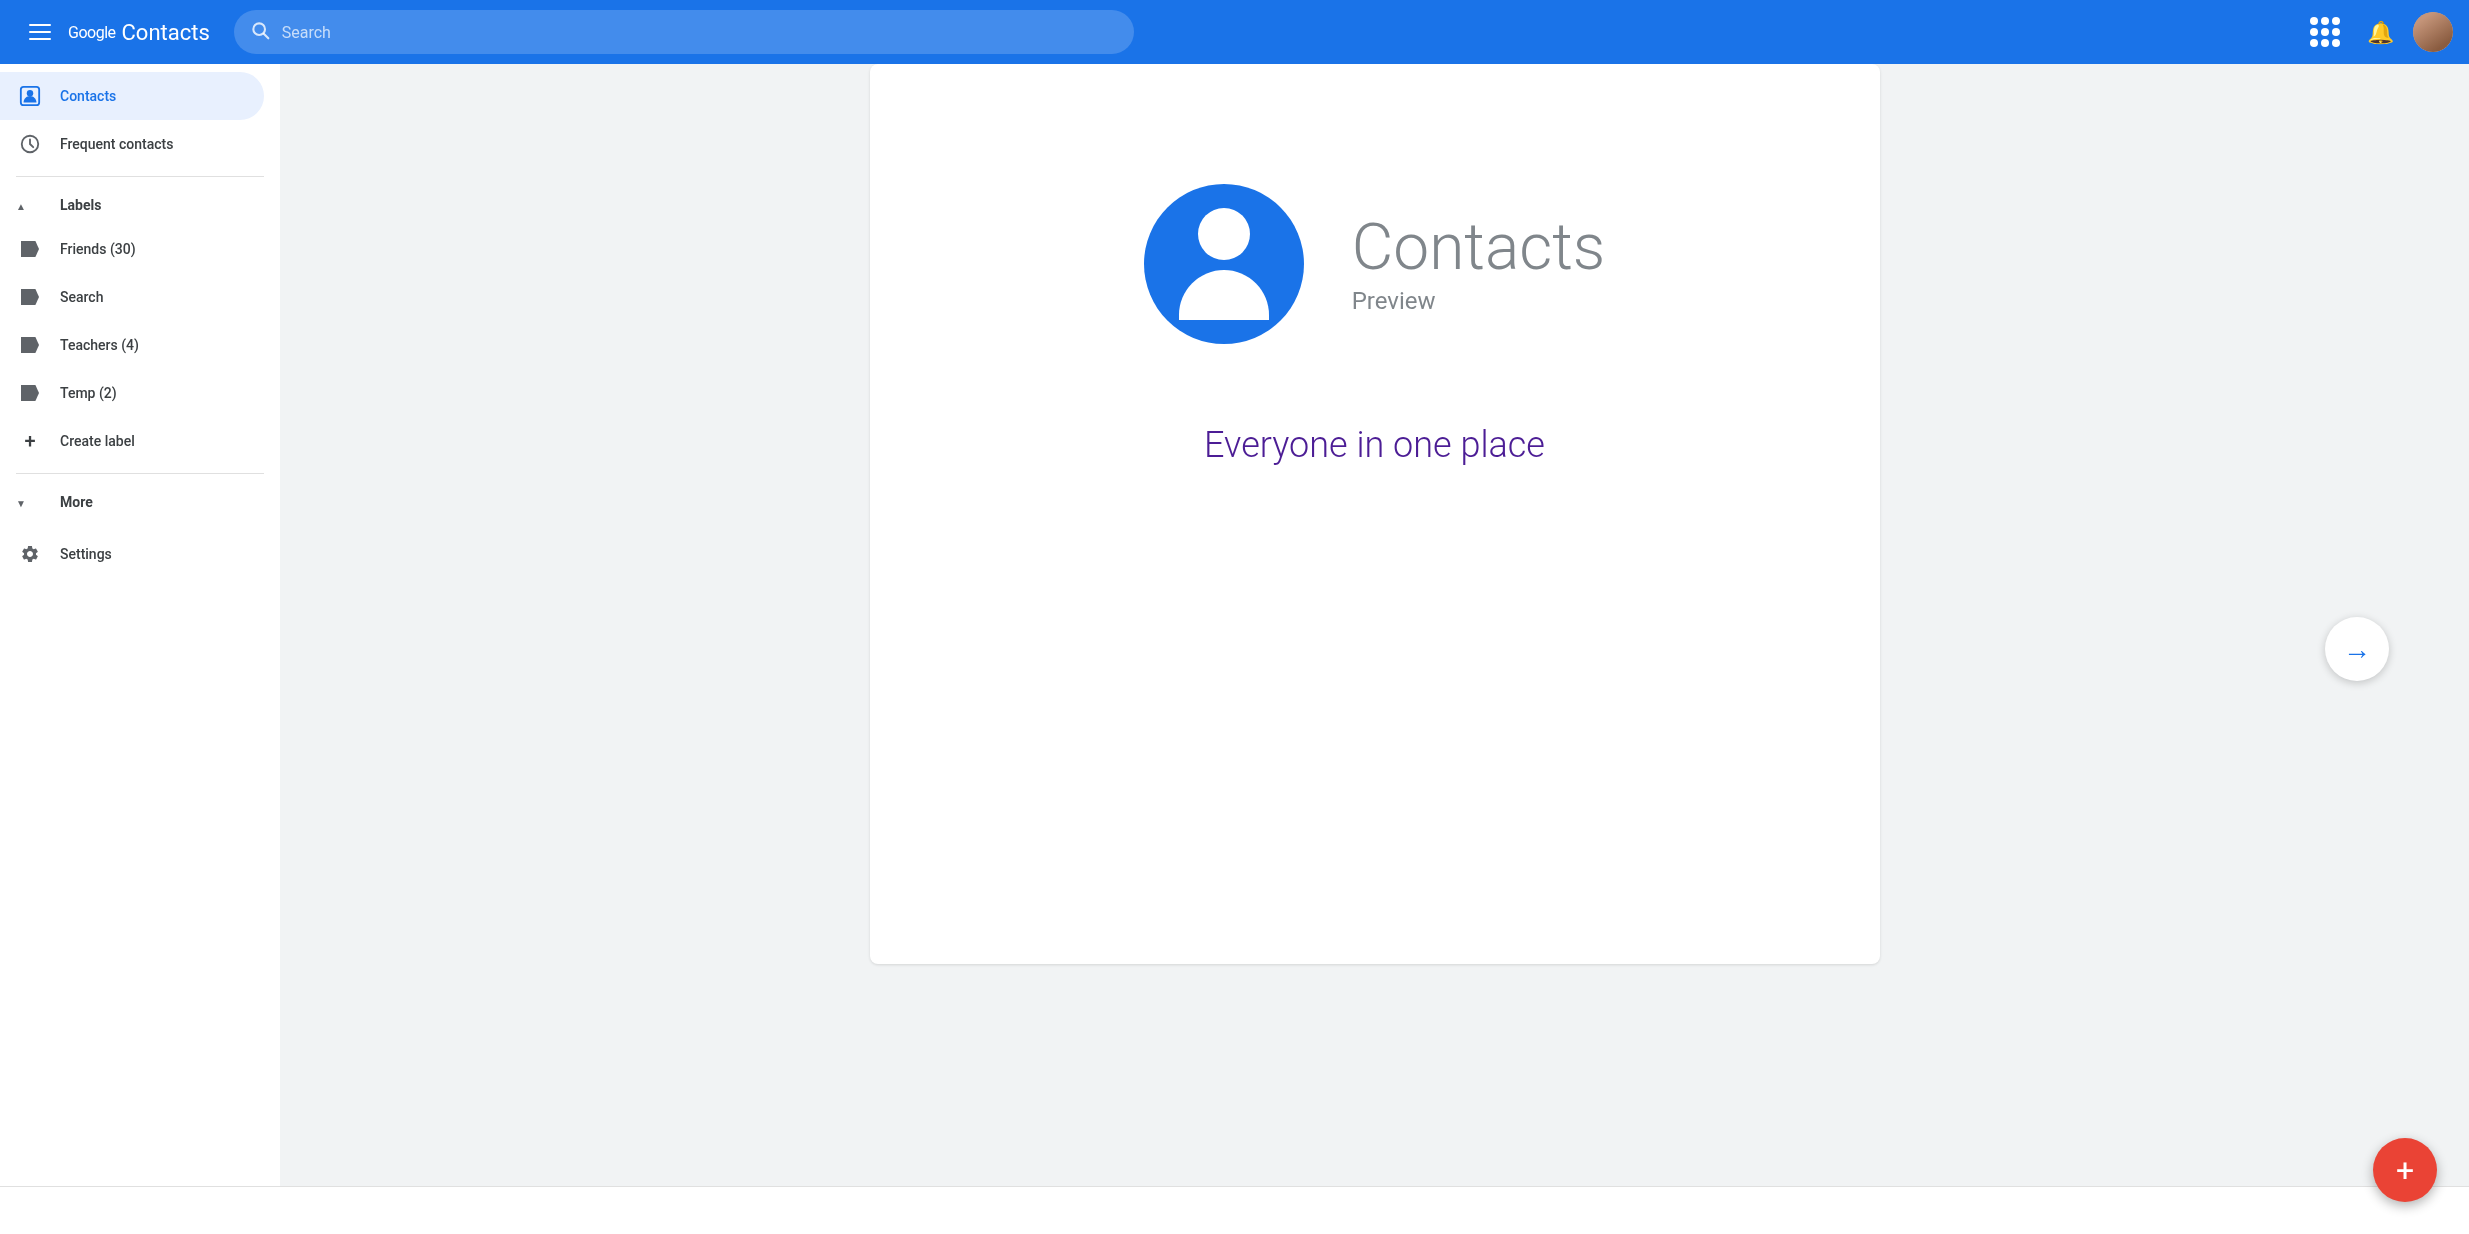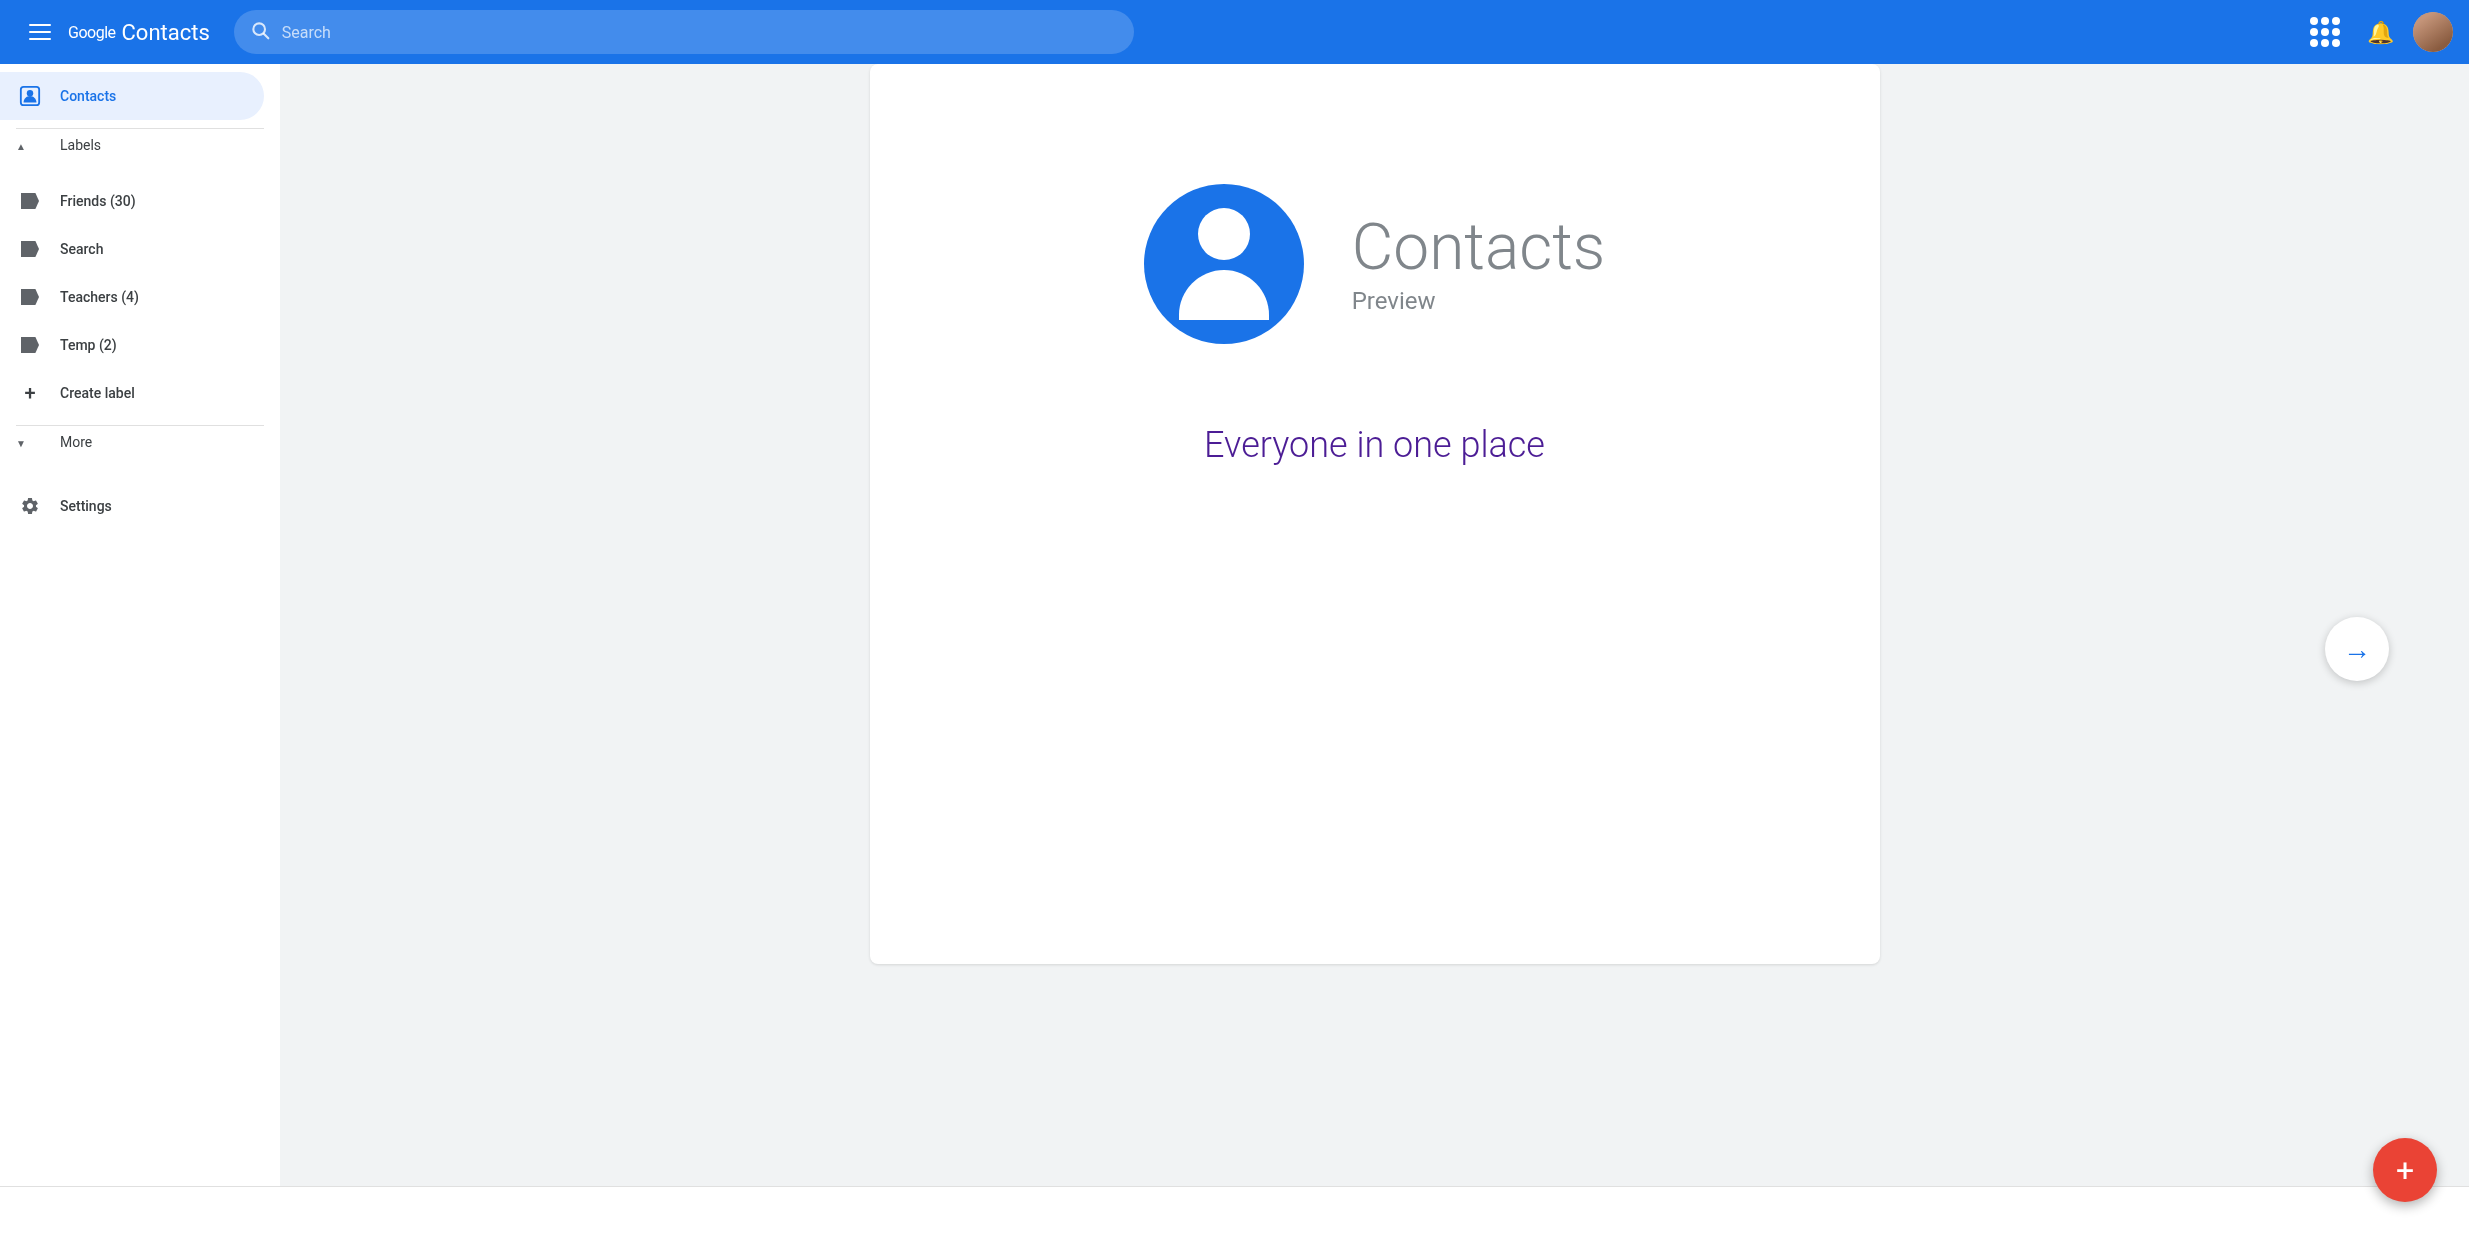--- a/index.html
+++ b/index.html
@@ -50,22 +50,22 @@
     }
     .sidebar-item {
       display: flex; align-items: center; height: 48px; padding: 0 16px;
       cursor: pointer; border-radius: 0 24px 24px 0; margin-right: 16px;
       color: #3c4043; font-size: 14px; font-weight: 500;
     }
     .sidebar-item.active { background: #e8f0fe; color: #1a73e8; }
     .sidebar-item .item-icon { width: 28px; margin-right: 16px; display: flex; align-items: center; justify-content: center; }
     .sidebar-divider { height: 1px; background: #e0e0e0; margin: 8px 16px; }
     .sidebar-section-header {
-      display: flex; align-items: flex-start; height: 40px; padding: 0 16px;
-      cursor: pointer; color: #3c4043; font-size: 14px; font-weight: 400;
+      display: flex; align-items: center; height: 40px; padding: 0 16px;
+      cursor: pointer; color: #3c4043; font-size: 14px; font-weight: 700;
     }
     .sidebar-section-header .item-icon { width: 28px; margin-right: 16px; }
     .create-label-item {
       display: flex; align-items: center; height: 48px; padding: 0 16px;
       cursor: pointer; color: #3c4043; font-size: 14px; font-weight: 500;
     }
     .create-label-item .plus-icon { width: 28px; margin-right: 16px; text-align: center; font-size: 20px; }
 
     
     .main-content {
@@ -209,20 +209,29 @@
     <span class="item-icon">
       <svg width="22" height="22" viewBox="0 0 24 24" fill="#1a73e8">
         <rect x="2" y="2" width="20" height="20" rx="3" ry="3" fill="none" stroke="#1a73e8" stroke-width="2"></rect>
         <circle cx="12" cy="9" r="3.5" fill="#1a73e8"></circle>
         <path d="M5 19c0-3.87 3.13-7 7-7s7 3.13 7 7" fill="#1a73e8"></path>
       </svg>
     </span>
     <span>Contacts</span>
   </div>
 
+  <div class="sidebar-item">
+    <span class="item-icon">
+      <svg width="22" height="22" viewBox="0 0 24 24" fill="#5f6368">
+        <circle cx="12" cy="12" r="9" fill="none" stroke="#5f6368" stroke-width="2"></circle>
+        <path d="M12 7v5l3.5 3.5" stroke="#5f6368" stroke-width="2" stroke-linecap="round" fill="none"></path>
+      </svg>
+    </span>
+    <span>Frequent contacts</span>
+  </div>
 
 
   <div class="sidebar-divider"></div>
 
   <div class="sidebar-section-header">
     <span class="item-icon">
       <span class="chevron-up"></span>
     </span>
     <span>Labels</span>
   </div>

